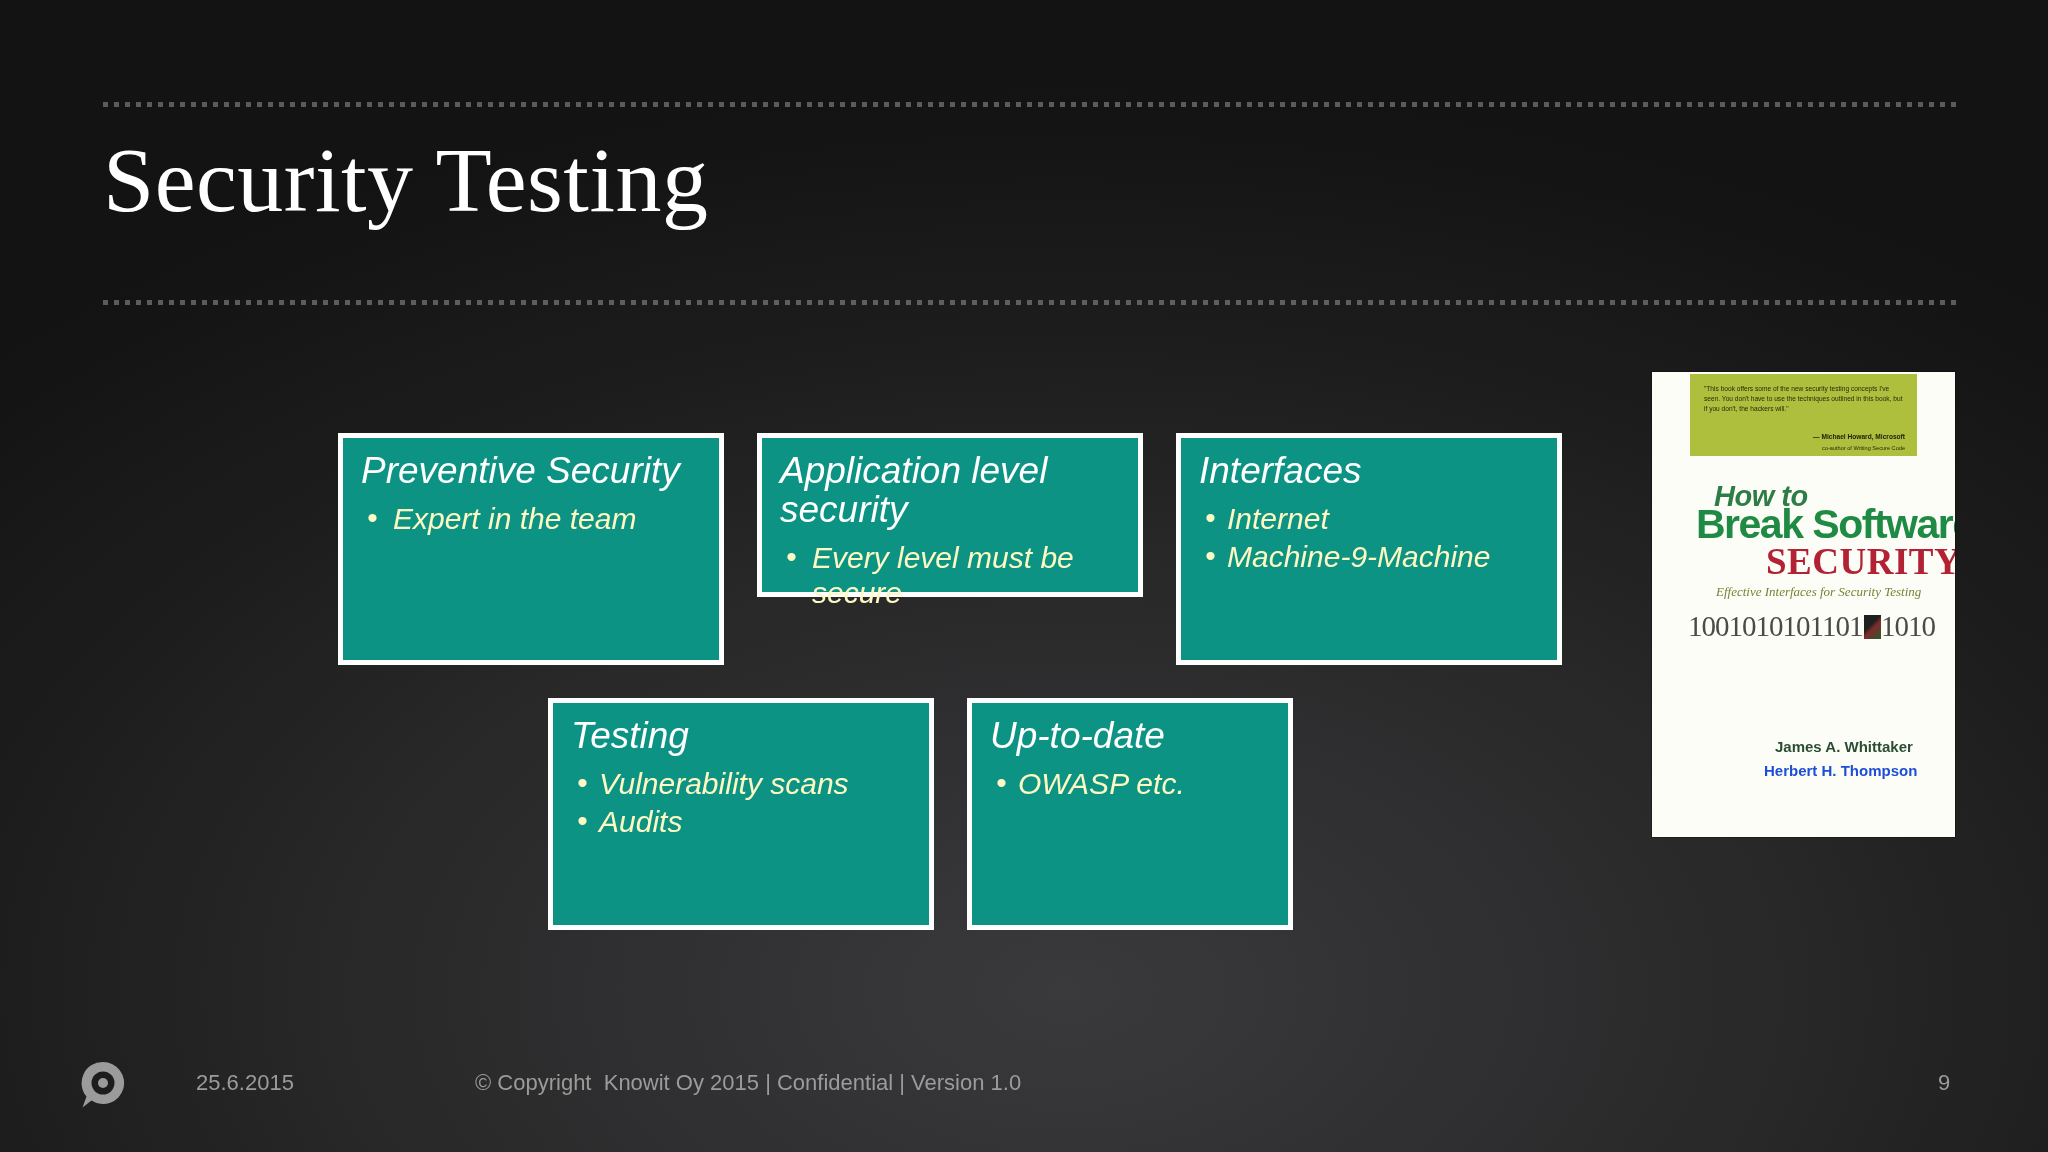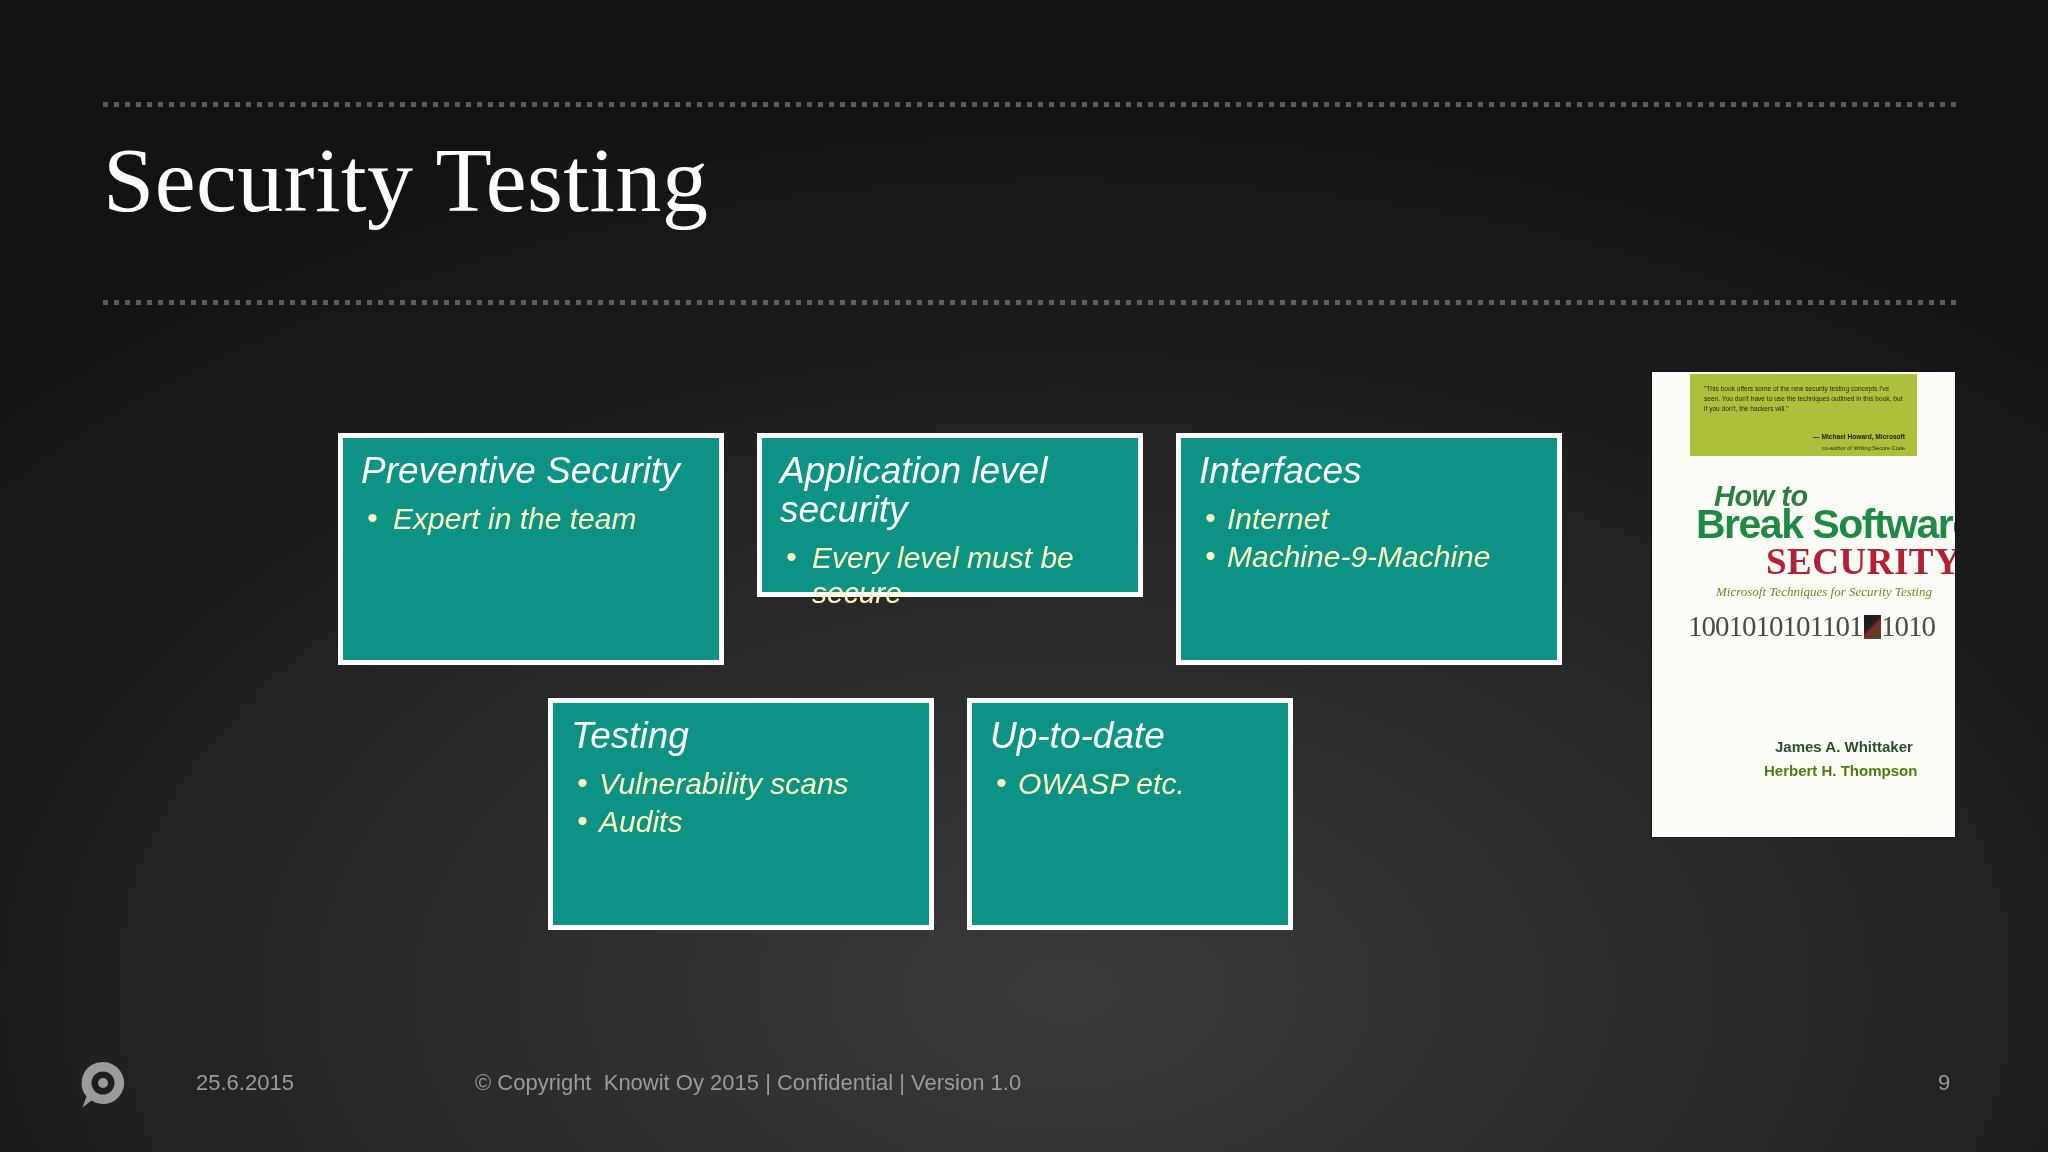--- a/index.html
+++ b/index.html
@@ -216,21 +216,21 @@
     color: #2b4d33;
     font-family: "Liberation Sans", sans-serif;
     white-space: nowrap;
   }
   #book-author2 {
     position: absolute;
     left: 112px;
     top: 390px;
     font-size: 15px;
     font-weight: bold;
-    color: #4d7c0f;
+    color: #1d4ed8;
     font-family: "Liberation Sans", sans-serif;
     white-space: nowrap;
   }
 
   
   #footer-logo {
     position: absolute;
     left: 78px;
     top: 1060px;
     width: 50px;
@@ -309,21 +309,21 @@
 
   <div id="book-cover">
     <div id="book-quote-box">
       <div class="book-quote-text">"This book offers some of the new security testing concepts I've seen. You don't have to use the techniques outlined in this book, but if you don't, the hackers will."</div>
       <div class="book-quote-attrib">— Michael Howard, Microsoft</div>
       <div class="book-quote-subattrib">co-author of Writing Secure Code</div>
     </div>
     <div id="book-howto">How to</div>
     <div id="book-breaksoftware">Break Software</div>
     <div id="book-security">SECURITY</div>
-    <div id="book-subtitle">Microsoft Techniques for Security Testing</div>
+    <div id="book-subtitle">Effective Interfaces for Security Testing</div>
     <div id="book-binary">10010101011011  1010</div>
     <div id="book-binary-blob"></div>
     <div id="book-author1">James A. Whittaker</div>
     <div id="book-author2">Herbert H. Thompson</div>
   </div>
 
   <div id="footer-logo">
     <svg width="50" height="50" viewBox="0 0 50 50" aria-hidden="true">
       <path d="M25 2 A21 21 0 1 1 13.5 40.5 L4.5 47.5 L8.5 36.5 A21 21 0 0 1 25 2 Z" fill="#9b9b9b"></path>
       <circle cx="25" cy="23" r="11.5" fill="#1d1d1e"></circle>

